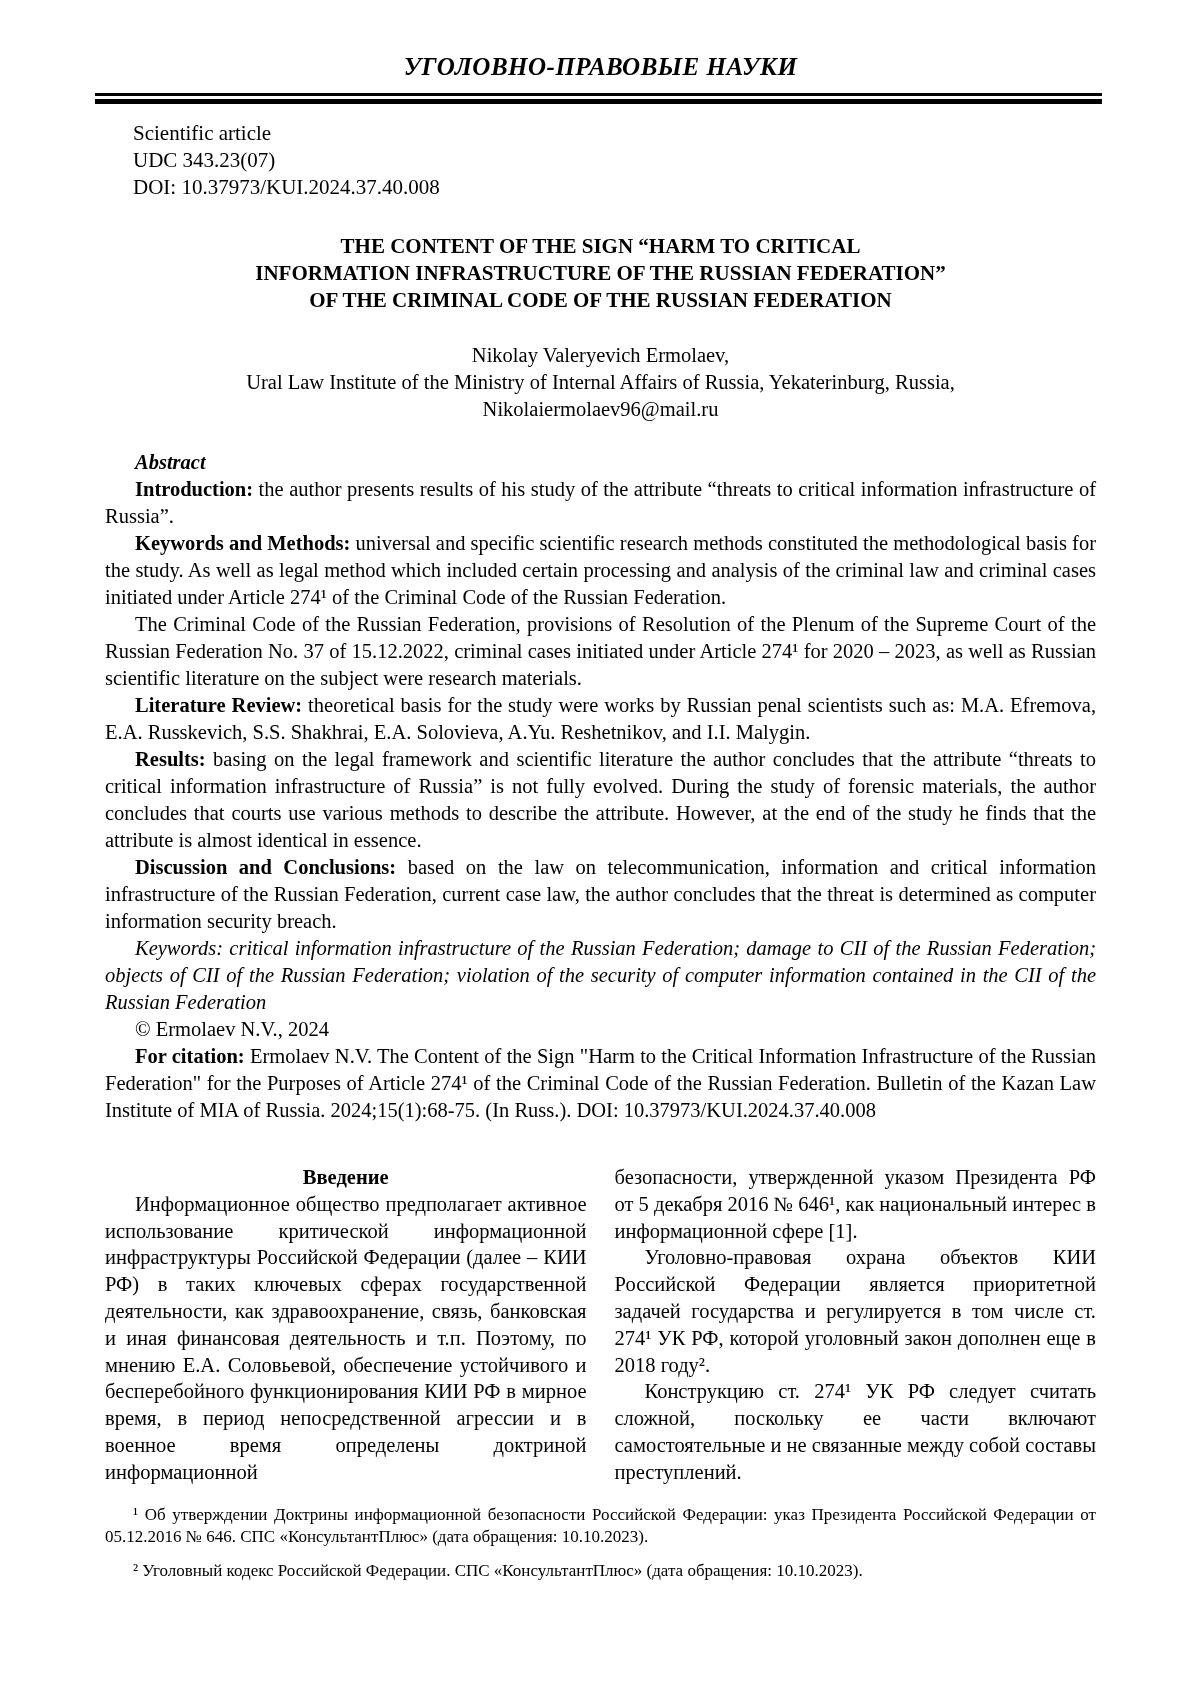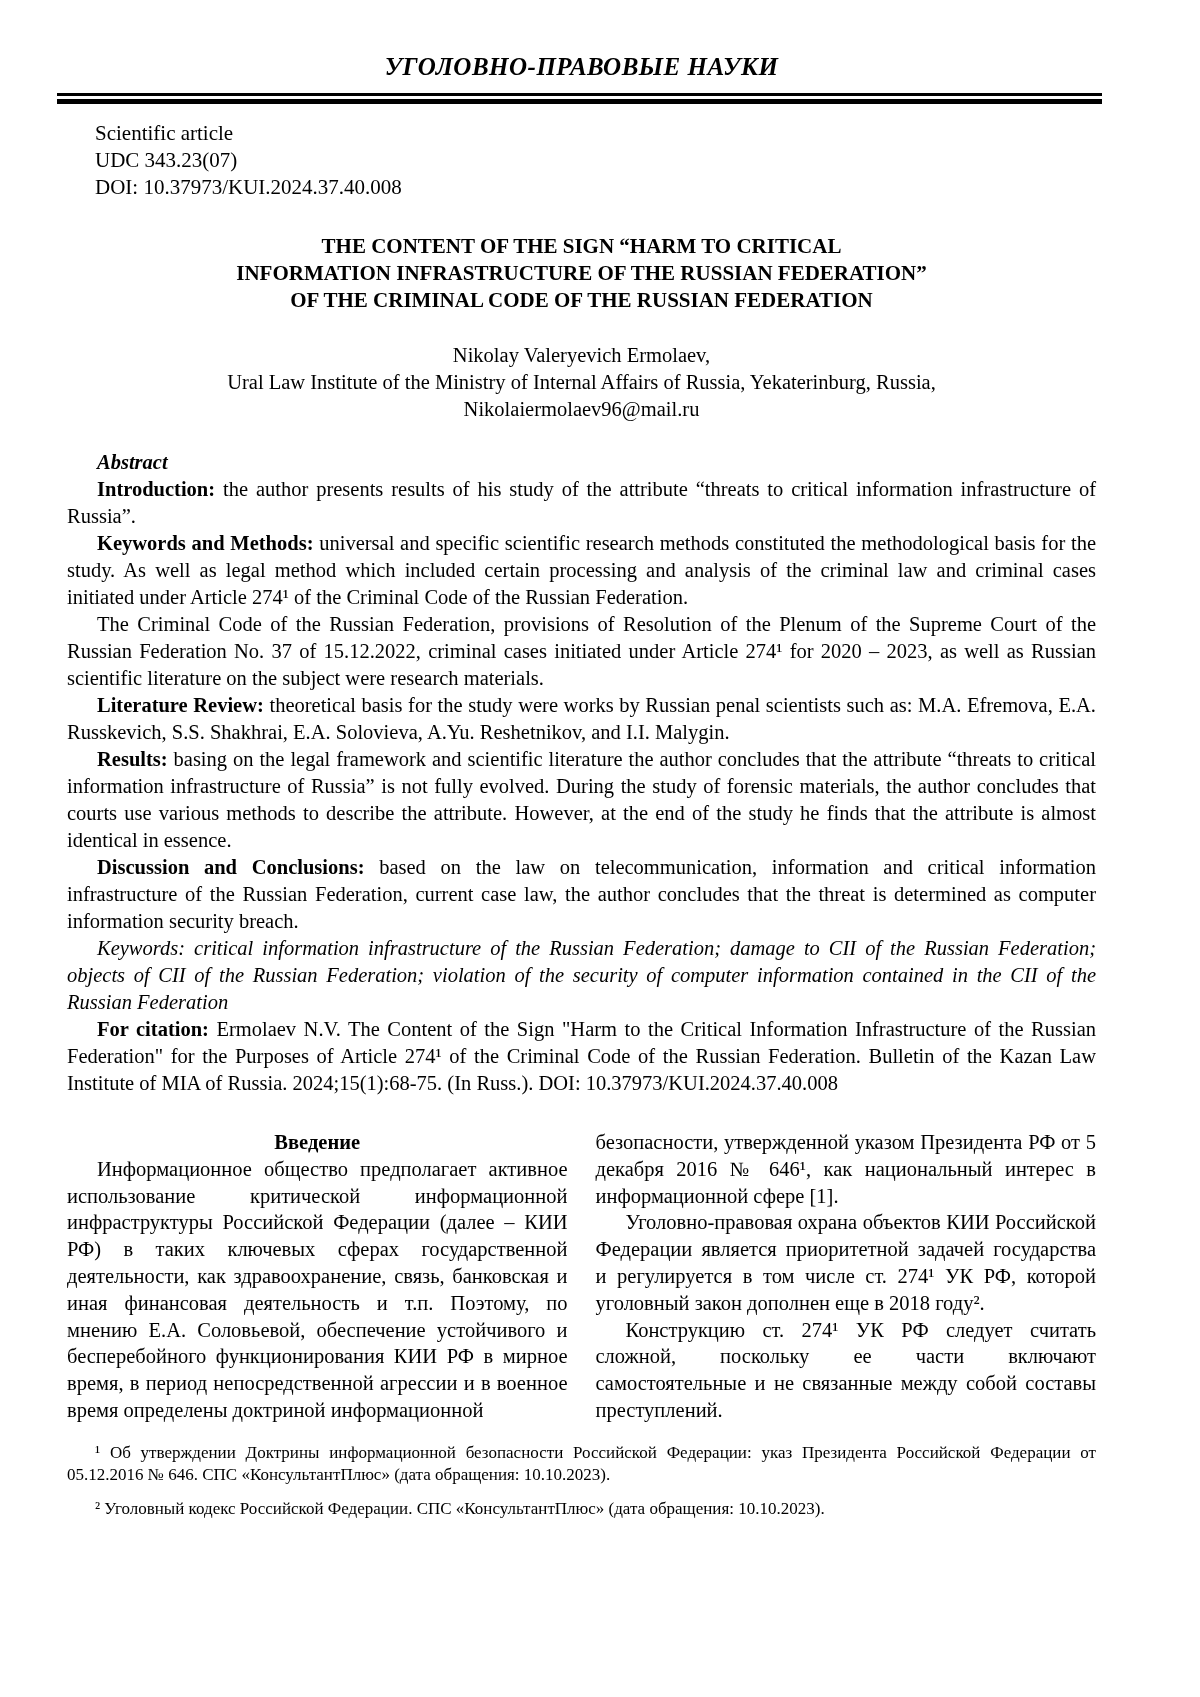--- a/index.html
+++ b/index.html
@@ -11,21 +11,21 @@
     width: 1200px;
     height: 1697px;
     color: #000000;
     font-family: "Liberation Serif", "DejaVu Serif", serif;
     overflow: hidden;
   }
   .page {
     box-sizing: border-box;
     width: 1200px;
     height: 1299px;
-    padding: 52px 104px 0 67px;
+    padding: 52px 104px 0 105px;
   }
   
   .rubric {
     margin: 0;
     text-align: center;
     font-size: 25px;
     line-height: 30px;
     font-weight: bold;
     font-style: italic;
     letter-spacing: 0.5px;
@@ -65,21 +65,21 @@
     text-align: justify;
   }
   .abstract p { margin: 0; text-indent: 30px; }
   .abstract .head { font-weight: bold; font-style: italic; }
   .abstract .lbl { font-weight: bold; }
   .abstract .keywords, .abstract .keywords .lbl-it { font-style: italic; }
   .abstract .keywords .lbl-it { font-weight: normal; }
 
   
   .columns {
-    margin-top: 32px;
+    margin-top: 40px;
     display: flex;
     gap: 28px;
     font-size: 20.5px;
     line-height: 26.8px;
     text-align: justify;
   }
   .col { flex: 1 1 0; min-width: 0; }
   .col h2 {
     margin: 0;
     text-align: center;
@@ -136,20 +136,21 @@
 
   <section class="abstract">
     <p class="head">Abstract</p>
     <p><span class="lbl">Introduction:</span><span> the author presents results of his study of the attribute “threats to critical information infrastructure of Russia”.</span></p>
     <p><span class="lbl">Keywords and Methods:</span><span> universal and specific scientific research methods constituted the methodological basis for the study. As well as legal method which included certain processing and analysis of the criminal law and criminal cases initiated under Article 274¹ of the Criminal Code of the Russian Federation.</span></p>
     <p>The Criminal Code of the Russian Federation, provisions of Resolution of the Plenum of the Supreme Court of the Russian Federation No. 37 of 15.12.2022, criminal cases initiated under Article 274¹ for 2020 – 2023, as well as Russian scientific literature on the subject were research materials.</p>
     <p><span class="lbl">Literature Review:</span><span> theoretical basis for the study were works by Russian penal scientists such as: M.A. Efremova, E.A. Russkevich, S.S. Shakhrai, E.A. Solovieva, A.Yu. Reshetnikov, and I.I. Malygin.</span></p>
     <p><span class="lbl">Results:</span><span> basing on the legal framework and scientific literature the author concludes that the attribute “threats to critical information infrastructure of Russia” is not fully evolved. During the study of forensic materials, the author concludes that courts use various methods to describe the attribute. However, at the end of the study he finds that the attribute is almost identical in essence.</span></p>
     <p><span class="lbl">Discussion and Conclusions:</span><span> based on the law on telecommunication, information and critical information infrastructure of the Russian Federation, current case law, the author concludes that the threat is determined as computer information security breach.</span></p>
     <p class="keywords"><span class="lbl-it">Keywords:</span><span> critical information infrastructure of the Russian Federation; damage to CII of the Russian Federation; objects of CII of the Russian Federation; violation of the security of computer information contained in the CII of the Russian Federation</span></p>
+    <p>© Ermolaev N.V., 2024</p>
     <p><span class="lbl">For citation:</span><span> Ermolaev N.V. The Content of the Sign "Harm to the Critical Information Infrastructure of the Russian Federation" for the Purposes of Article 274¹ of the Criminal Code of the Russian Federation. Bulletin of the Kazan Law Institute of MIA of Russia. 2024;15(1):68-75. (In Russ.). DOI: 10.37973/KUI.2024.37.40.008</span></p>
   </section>
 
   <section class="columns">
     <div class="col">
       <h2>Введение</h2>
       <p class="indent">Информационное общество предполагает активное использование критической информационной инфраструктуры Российской Федерации (далее – КИИ РФ) в таких ключевых сферах государственной деятельности, как здравоохранение, связь, банковская и иная финансовая деятельность и т.п. Поэтому, по мнению Е.А. Соловьевой, обеспечение устойчивого и бесперебойного функционирования КИИ РФ в мирное время, в период непосредственной агрессии и в военное время определены доктриной информационной</p>
     </div>
     <div class="col">
       <p>безопасности, утвержденной указом Президента РФ от 5 декабря 2016 № 646¹, как национальный интерес в информационной сфере [1].</p>

